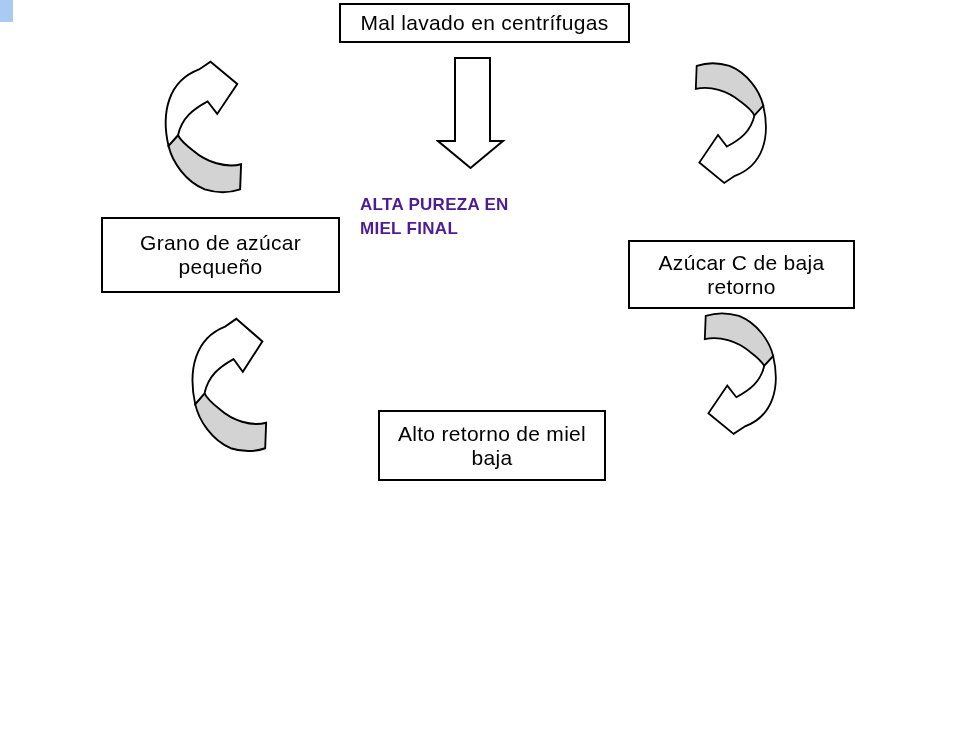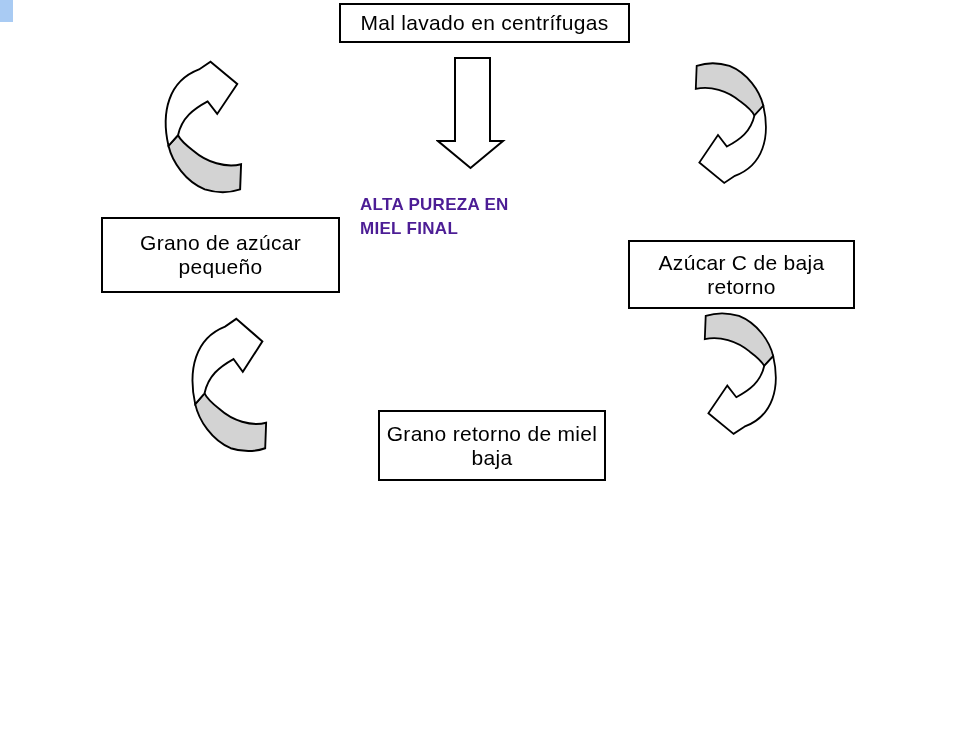--- a/index.html
+++ b/index.html
@@ -94,21 +94,21 @@
 
   <div class="box box-right">
     <span>
       <span>Azúcar C de baja</span><br>
       <span>retorno</span>
     </span>
   </div>
 
   <div class="box box-bottom">
     <span>
-      <span>Grano retorno de miel</span><br>
+      <span>Alto retorno de miel</span><br>
       <span>baja</span>
     </span>
   </div>
 
   <svg id="arrow-tl" class="abs" width="86" height="145" viewBox="0 0 90 150" preserveAspectRatio="none">
     <use href="#curvedArrowShape"></use>
   </svg>
 
   <svg id="arrow-bl" class="abs" width="84" height="147" viewBox="0 0 90 150" preserveAspectRatio="none">
     <use href="#curvedArrowShape"></use>

